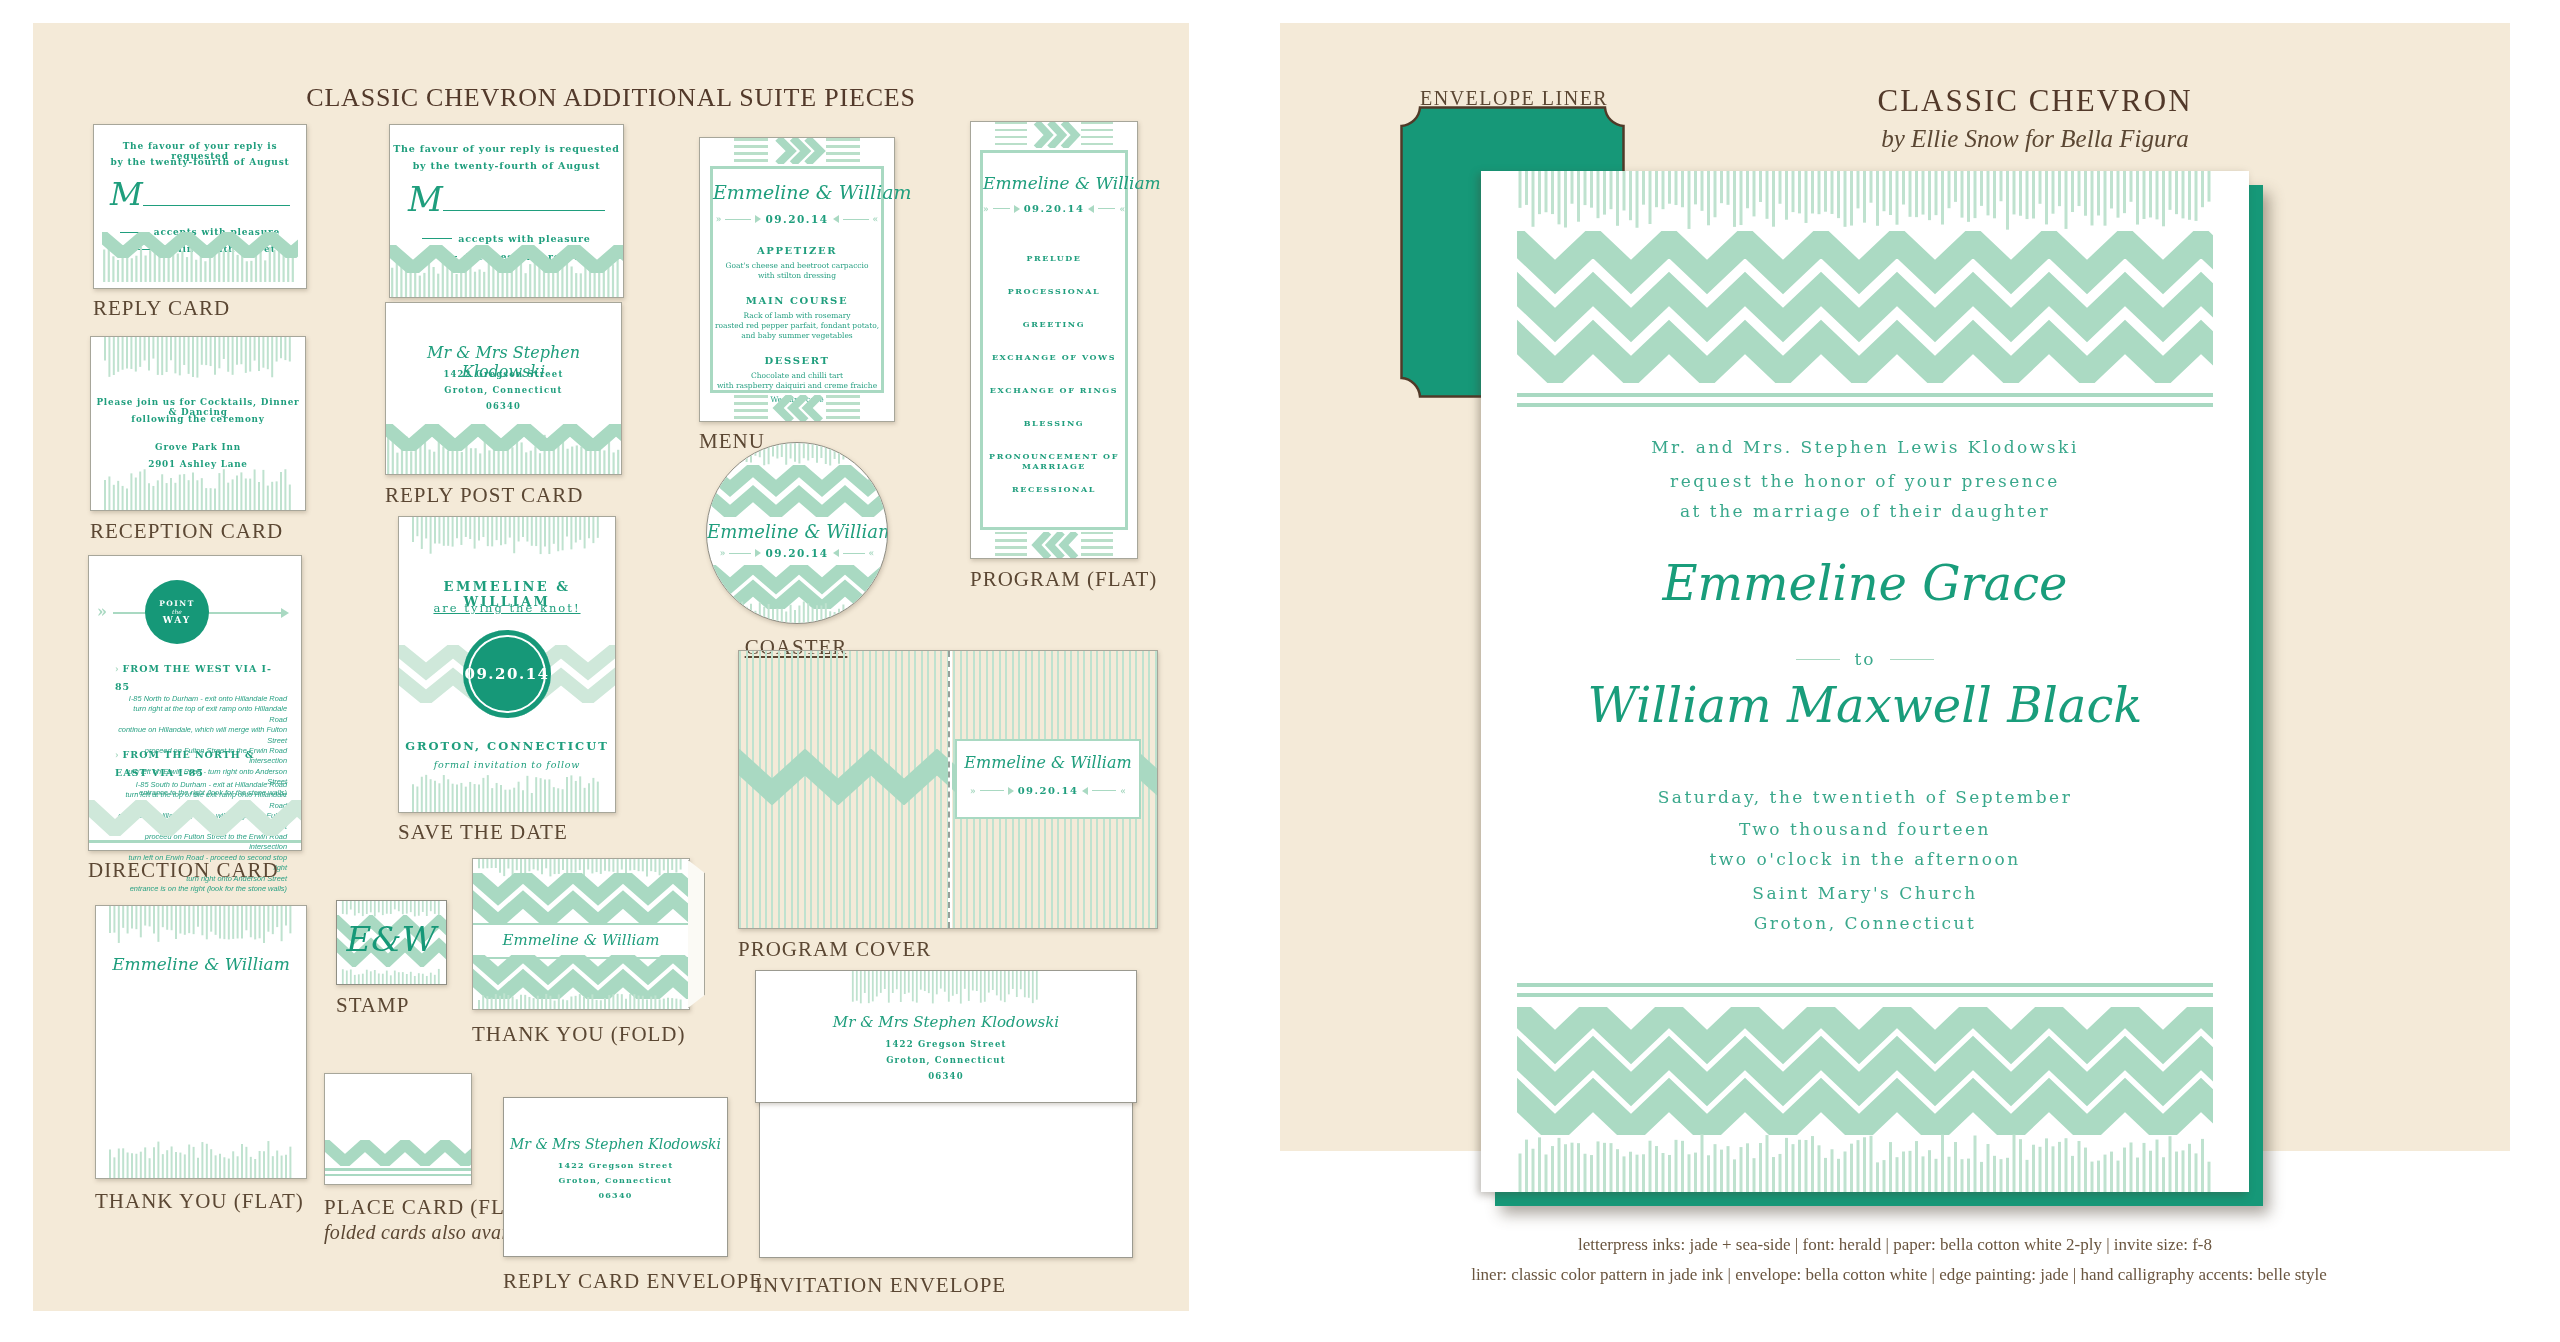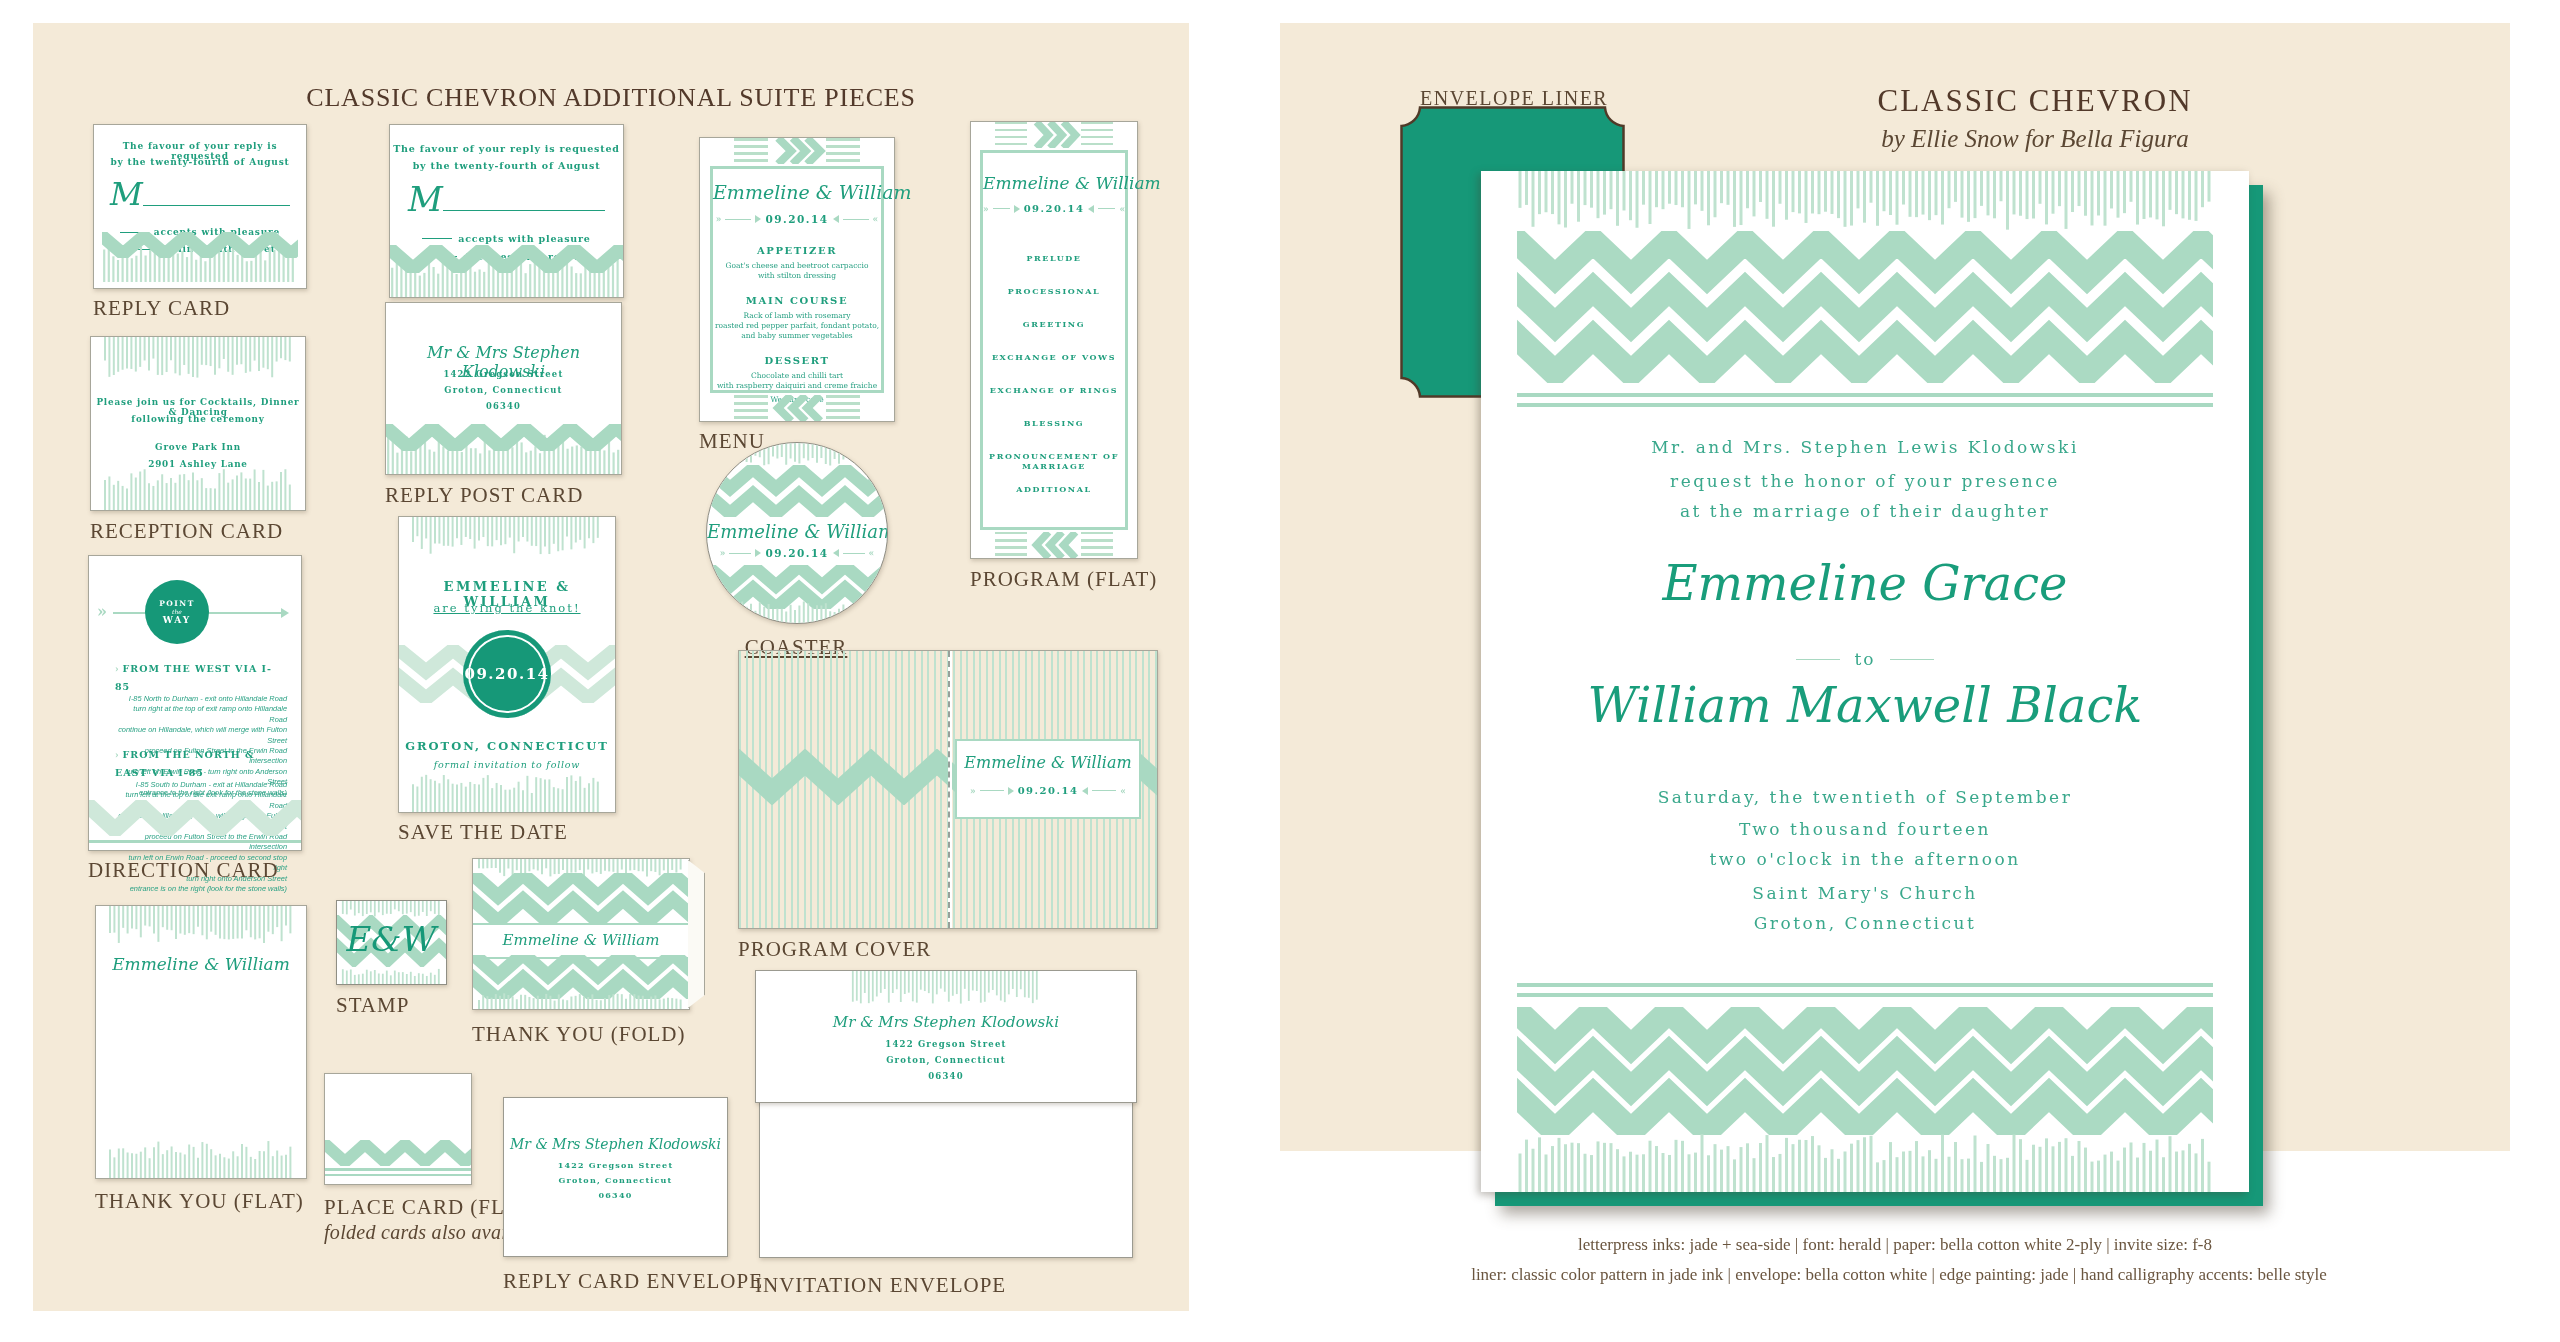--- a/index.html
+++ b/index.html
@@ -451,21 +451,21 @@
           <span class="da-line" style="width:20px;"></span>
           <span class="da-g" style="font-size:9px;">«</span>
       </div>
       <div class="menu-head abs" style="left:0;right:0;top:100px;font-size:8px;">PRELUDE</div>
       <div class="menu-head abs" style="left:0;right:0;top:133px;font-size:8px;">PROCESSIONAL</div>
       <div class="menu-head abs" style="left:0;right:0;top:166px;font-size:8px;">GREETING</div>
       <div class="menu-head abs" style="left:0;right:0;top:199px;font-size:8px;">EXCHANGE OF VOWS</div>
       <div class="menu-head abs" style="left:0;right:0;top:232px;font-size:8px;">EXCHANGE OF RINGS</div>
       <div class="menu-head abs" style="left:0;right:0;top:265px;font-size:8px;">BLESSING</div>
       <div class="menu-head abs" style="left:0;right:0;top:298px;font-size:8px;">PRONOUNCEMENT OF MARRIAGE</div>
-      <div class="menu-head abs" style="left:0;right:0;top:331px;font-size:8px;">ADDITIONAL</div>
+      <div class="menu-head abs" style="left:0;right:0;top:331px;font-size:8px;">RECESSIONAL</div>
     </div>
     <div class="abs" style="left:24px;right:24px;bottom:0;height:26px;display:flex;">
       <span class="hstripes" style="flex:1;"></span>
       <span class="varrows" style="width:54px;">
           <svg width="54" height="26" viewBox="0 0 54 26" style="display: block;">
             <polyline points="21.6,0 9.45,13 21.6,26" fill="none" stroke="#a9d9c2" stroke-width="7.425000000000001"></polyline>
             <polyline points="35.1,0 22.95,13 35.1,26" fill="none" stroke="#a9d9c2" stroke-width="7.425000000000001"></polyline>
             <polyline points="48.6,0 36.45,13 48.6,26" fill="none" stroke="#a9d9c2" stroke-width="7.425000000000001"></polyline>
           </svg>
         </span>

